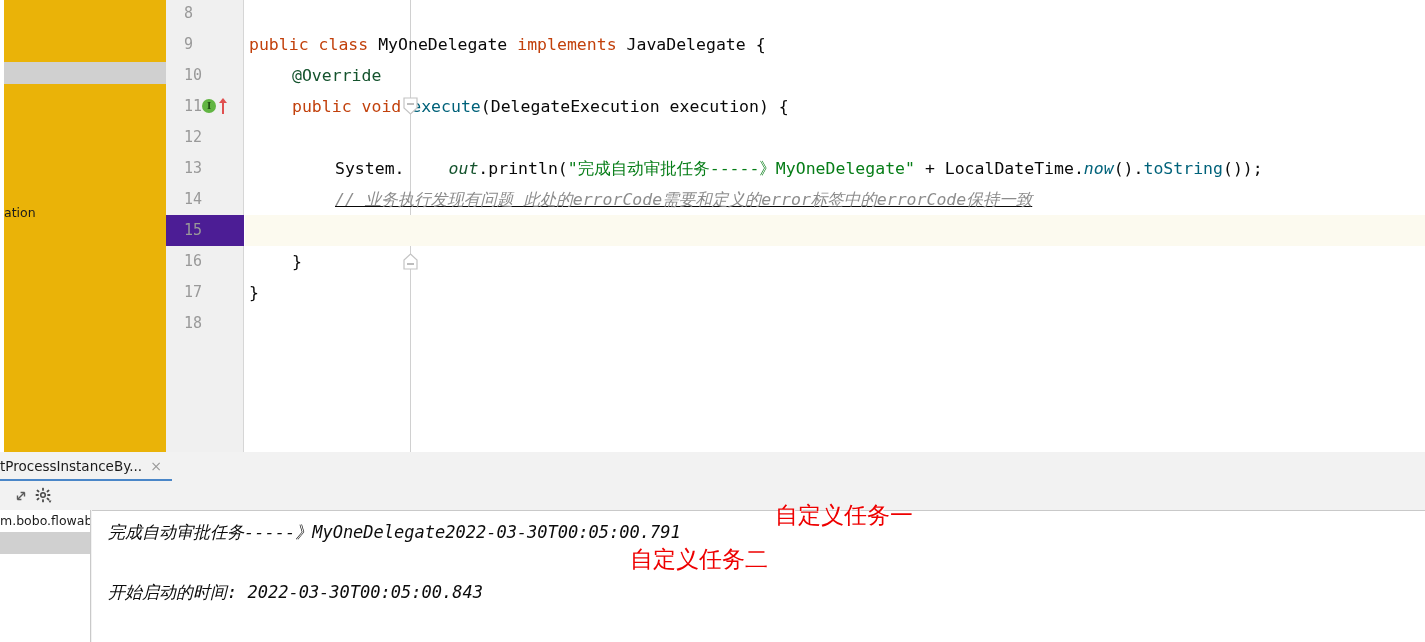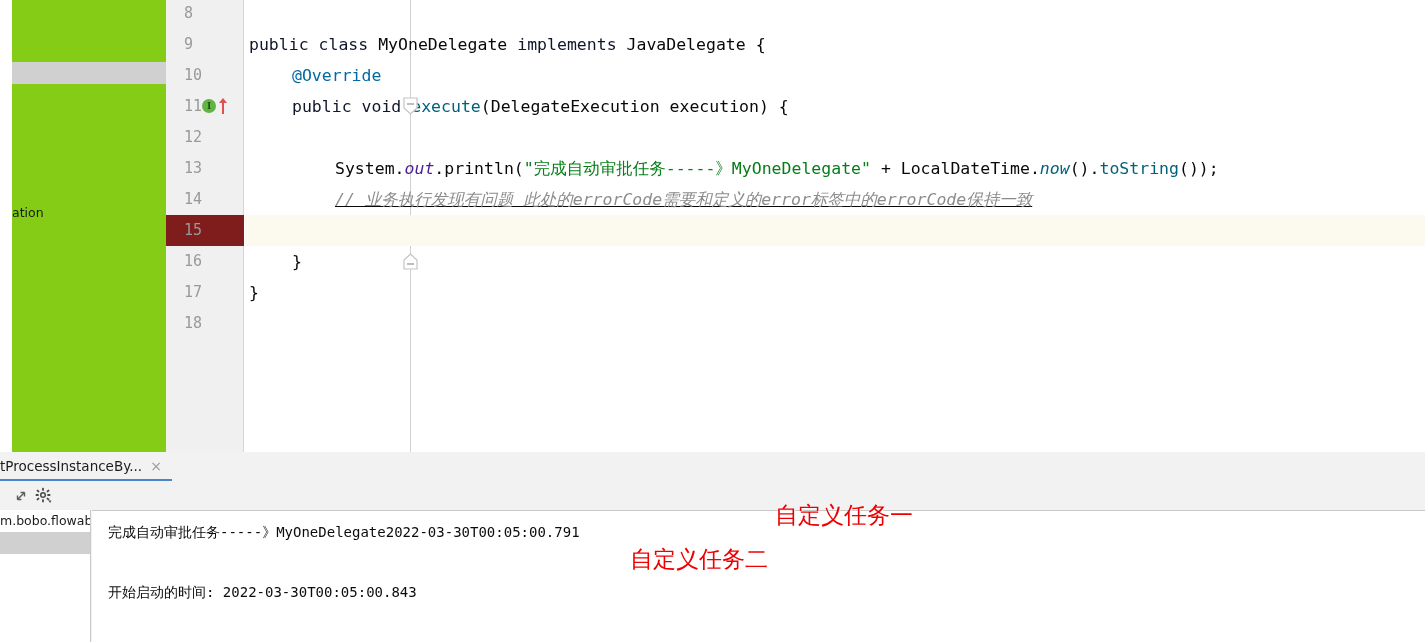--- a/index.html
+++ b/index.html
@@ -11,24 +11,24 @@
     width: 1425px;
     height: 642px;
     font-family: "DejaVu Sans", sans-serif;
     overflow: hidden;
     position: relative;
   }
 
   
   #left-panel {
     position: absolute;
-    left: 12px; top: 0;
+    left: 4px; top: 0;
     width: 166px;
     height: 452px;
-    background: #84cc16;
+    background: #eab308;
     border-right: 1px solid #c9c9c9;
     box-sizing: border-box;
     overflow: hidden;
   }
   #left-panel .sel-row {
     position: absolute;
     left: 0; top: 62px;
     width: 166px;
     height: 22px;
     background: #d0d0d0;
@@ -77,21 +77,21 @@
     color: #999999;
     height: 31px;
     line-height: 31px;
   }
   .gutter-line {
     position: absolute;
     left: 0;
     width: 78px;
     height: 31px;
   }
-  .gutter-line.hl-row { background: #7f1d1d; }
+  .gutter-line.hl-row { background: #4c1d95; }
 
   
   .run-marker {
     position: absolute;
     left: 36px; top: 8px;
     width: 14px; height: 14px;
     border-radius: 50%;
     background: #62b543;
     display: flex;
     align-items: center;
@@ -126,24 +126,24 @@
     position: absolute;
     left: 0;
     white-space: pre;
     font-family: "DejaVu Sans Mono", monospace;
     font-size: 16.5px;
     height: 31px;
     line-height: 31px;
     color: #080808;
     letter-spacing: 0px;
   }
-  .kw      { color: #0f172a; }
-  .anno    { color: #0369a1; }
+  .kw      { color: #c2410c; }
+  .anno    { color: #14532d; }
   .method  { color: #00627a; }
-  .field-i { color: #4c1d95; font-style: italic; }
+  .field-i { color: #14532d; font-style: italic; margin-left: 44px; }
   .method-i{ color: #00627a; font-style: italic; }
   .str     { color: #067d17; }
   .cmt     { color: #8c8c8c; font-style: italic; }
   .static-call { color: #00627a; }
   .param-hint {
     color: #909090;
     background: #ebebeb;
     border-radius: 3px;
     padding: 1px 2px;
   }
@@ -246,24 +246,25 @@
     background: #ffffff;
     border-top: 1px solid #c9c9c9;
     box-sizing: border-box;
     overflow: hidden;
   }
   .con-line {
     position: absolute;
     left: 16px;
     white-space: pre;
     font-family: "DejaVu Sans Mono", monospace;
-    font-size: 14px;
+    font-size: 17px;
     color: #0c0c0c;
     height: 30px;
     line-height: 30px;
+    font-style: italic;
   }
 
   
   .annot {
     position: absolute;
     font-family: "DejaVu Sans", sans-serif;
     font-size: 23px;
     color: #ee0000;
     white-space: nowrap;
     text-shadow: 1px 1px 0 rgba(255,255,255,0.85);

